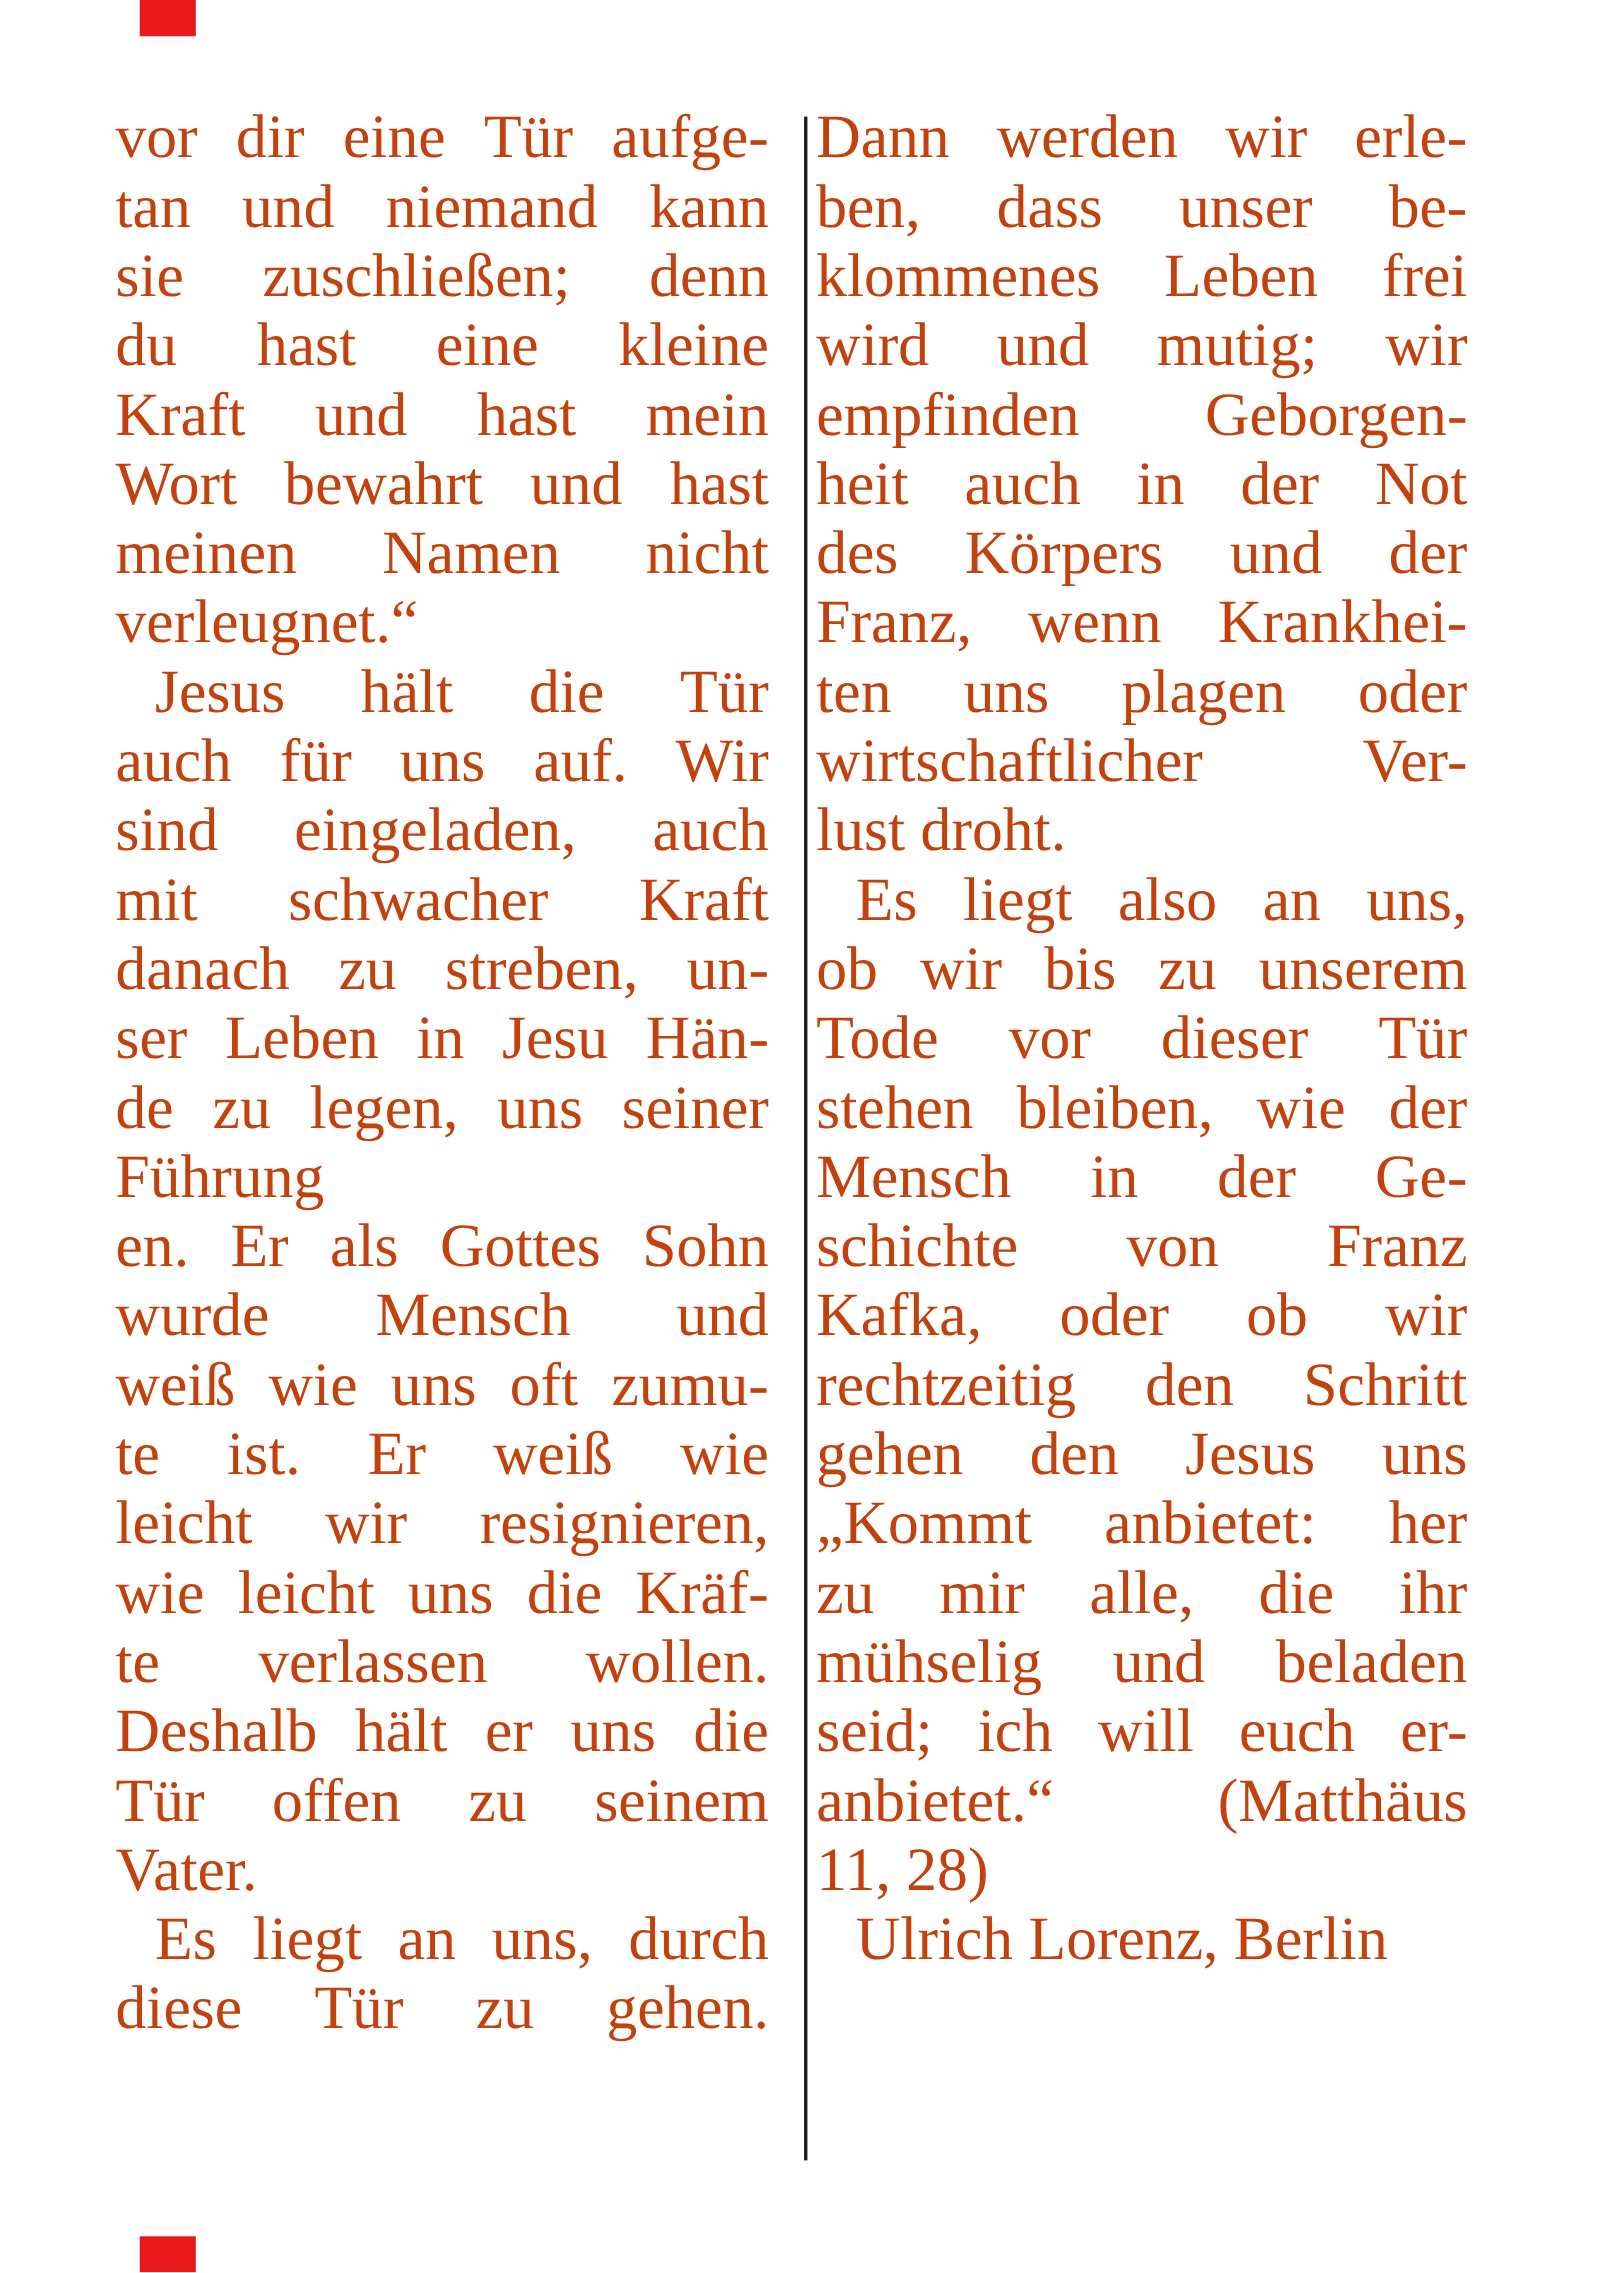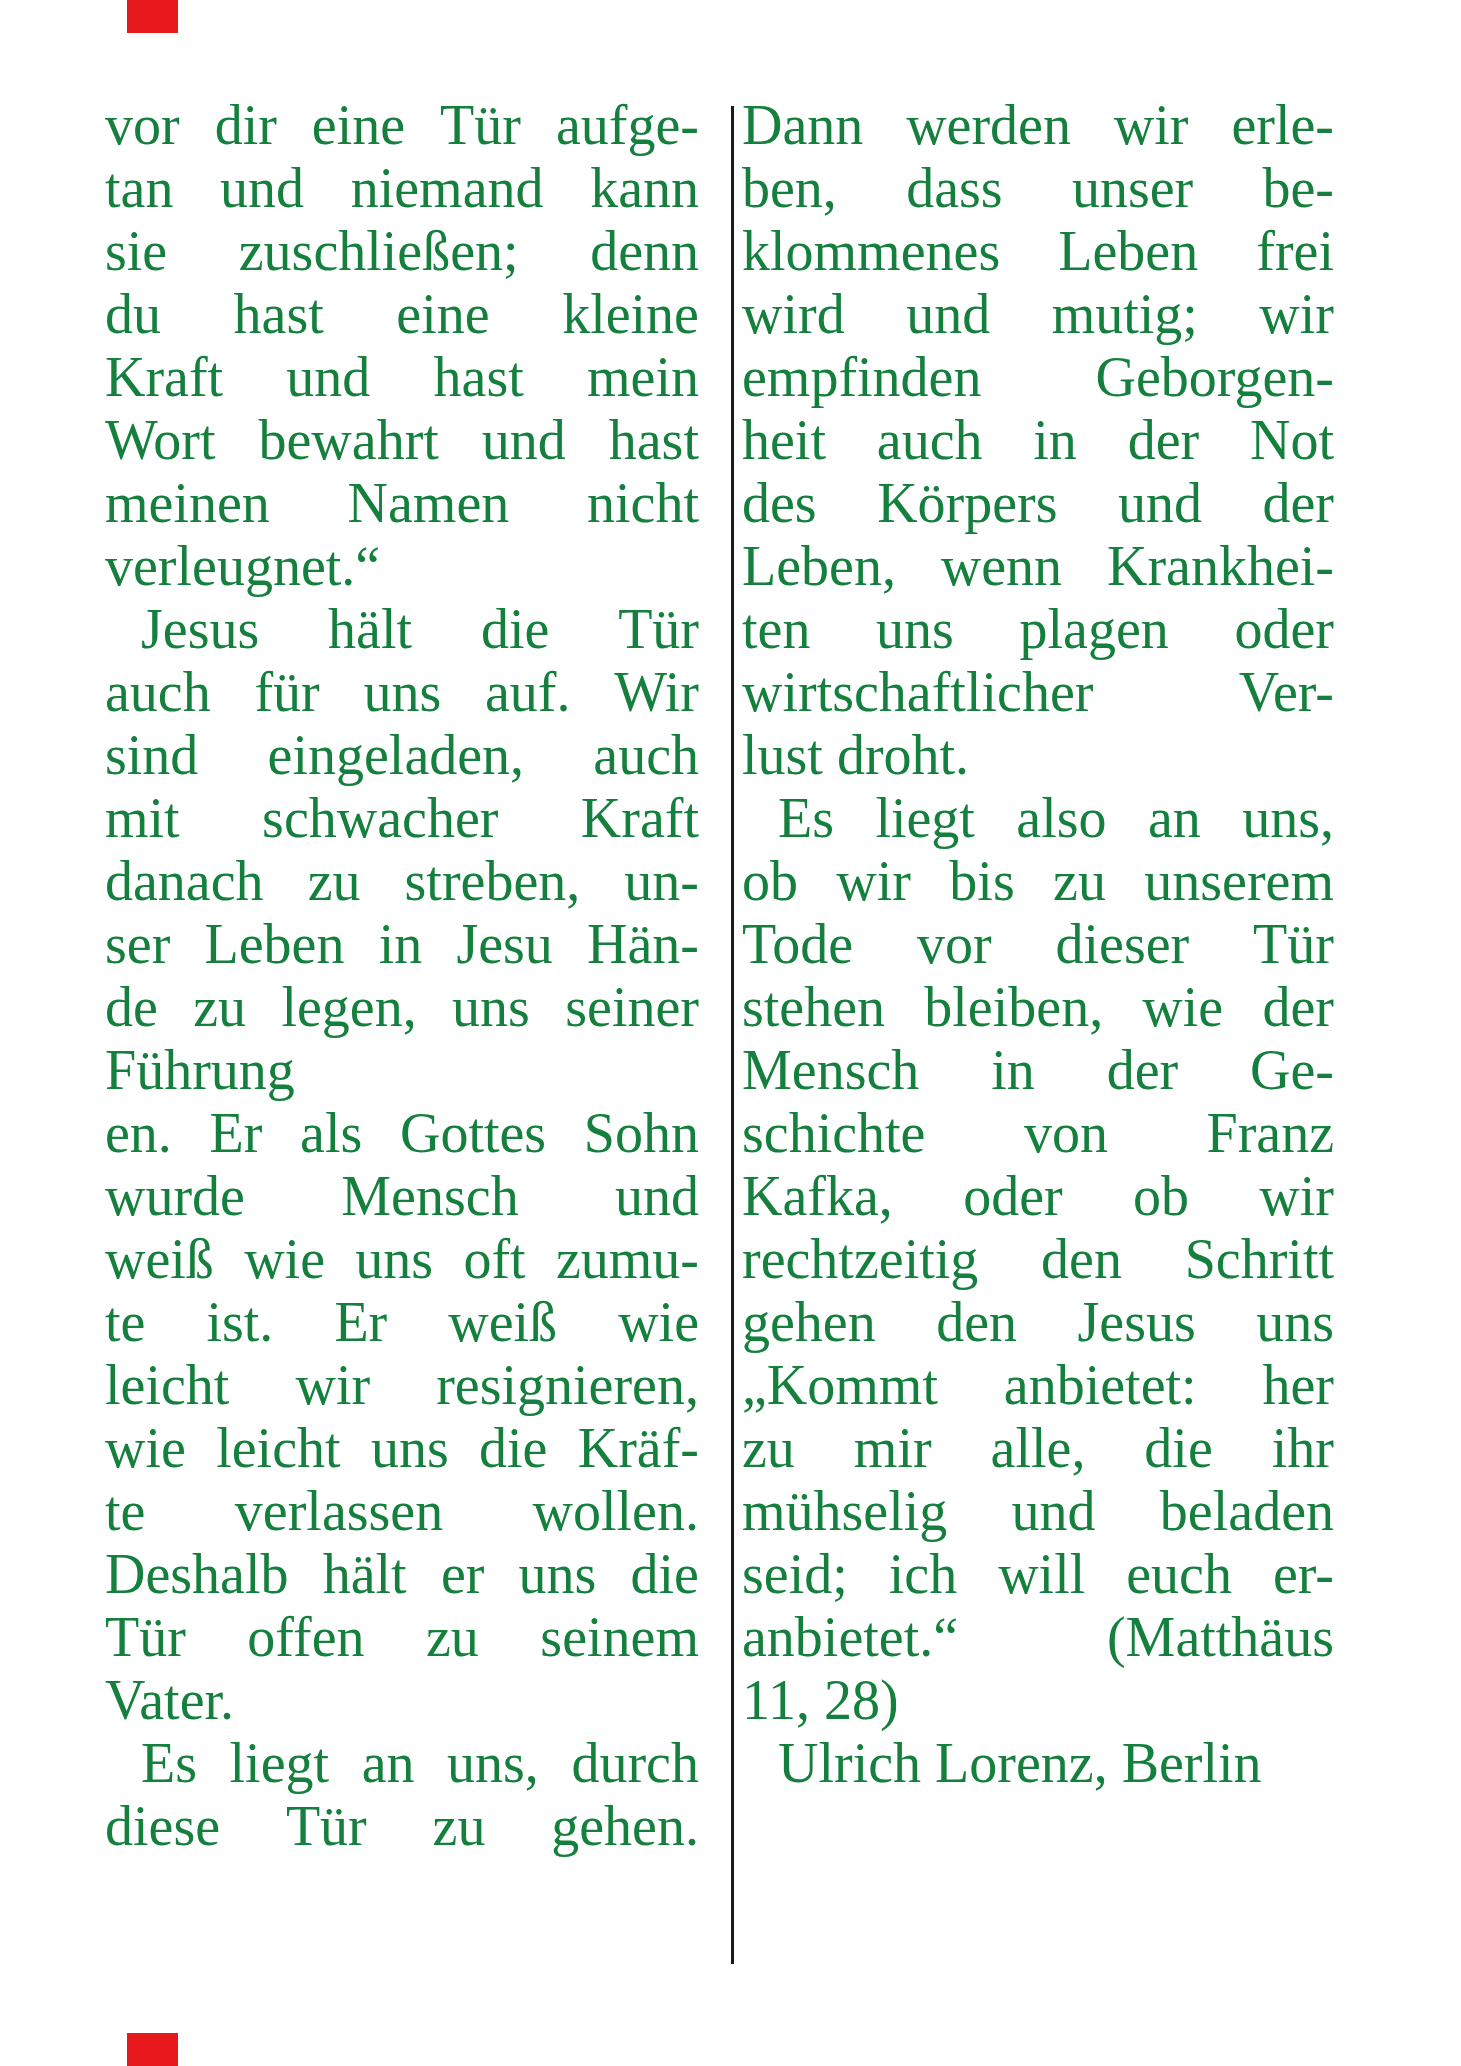--- a/index.html
+++ b/index.html
@@ -33,21 +33,21 @@
     position:absolute;
     left:127px;
     width:51px;height:33px;
   }
   .crop-mark-top{top:0;}
   .crop-mark-bottom{bottom:0;}
 </style>
 </head>
 <body>
 
-<div class="page" style="background: rgb(255, 255, 255); color: #15803d;">
+<div class="page" style="background: rgb(255, 255, 255); color: #c2410c;">
   <div class="crop-mark crop-mark-top" style="background: rgb(232, 25, 28);"></div>
   <div class="col col-left">
       <div class="para">
         <div class="line just">
           <span>vor</span>
           <span>dir</span>
           <span>eine</span>
           <span>Tür</span>
           <span>aufge-</span>
         </div>
@@ -245,21 +245,21 @@
           <span>der</span>
           <span>Not</span>
         </div>
         <div class="line just">
           <span>des</span>
           <span>Körpers</span>
           <span>und</span>
           <span>der</span>
         </div>
         <div class="line just">
-          <span>Leben,</span>
+          <span>Franz,</span>
           <span>wenn</span>
           <span>Krankhei-</span>
         </div>
         <div class="line just">
           <span>ten</span>
           <span>uns</span>
           <span>plagen</span>
           <span>oder</span>
         </div>
         <div class="line just">

